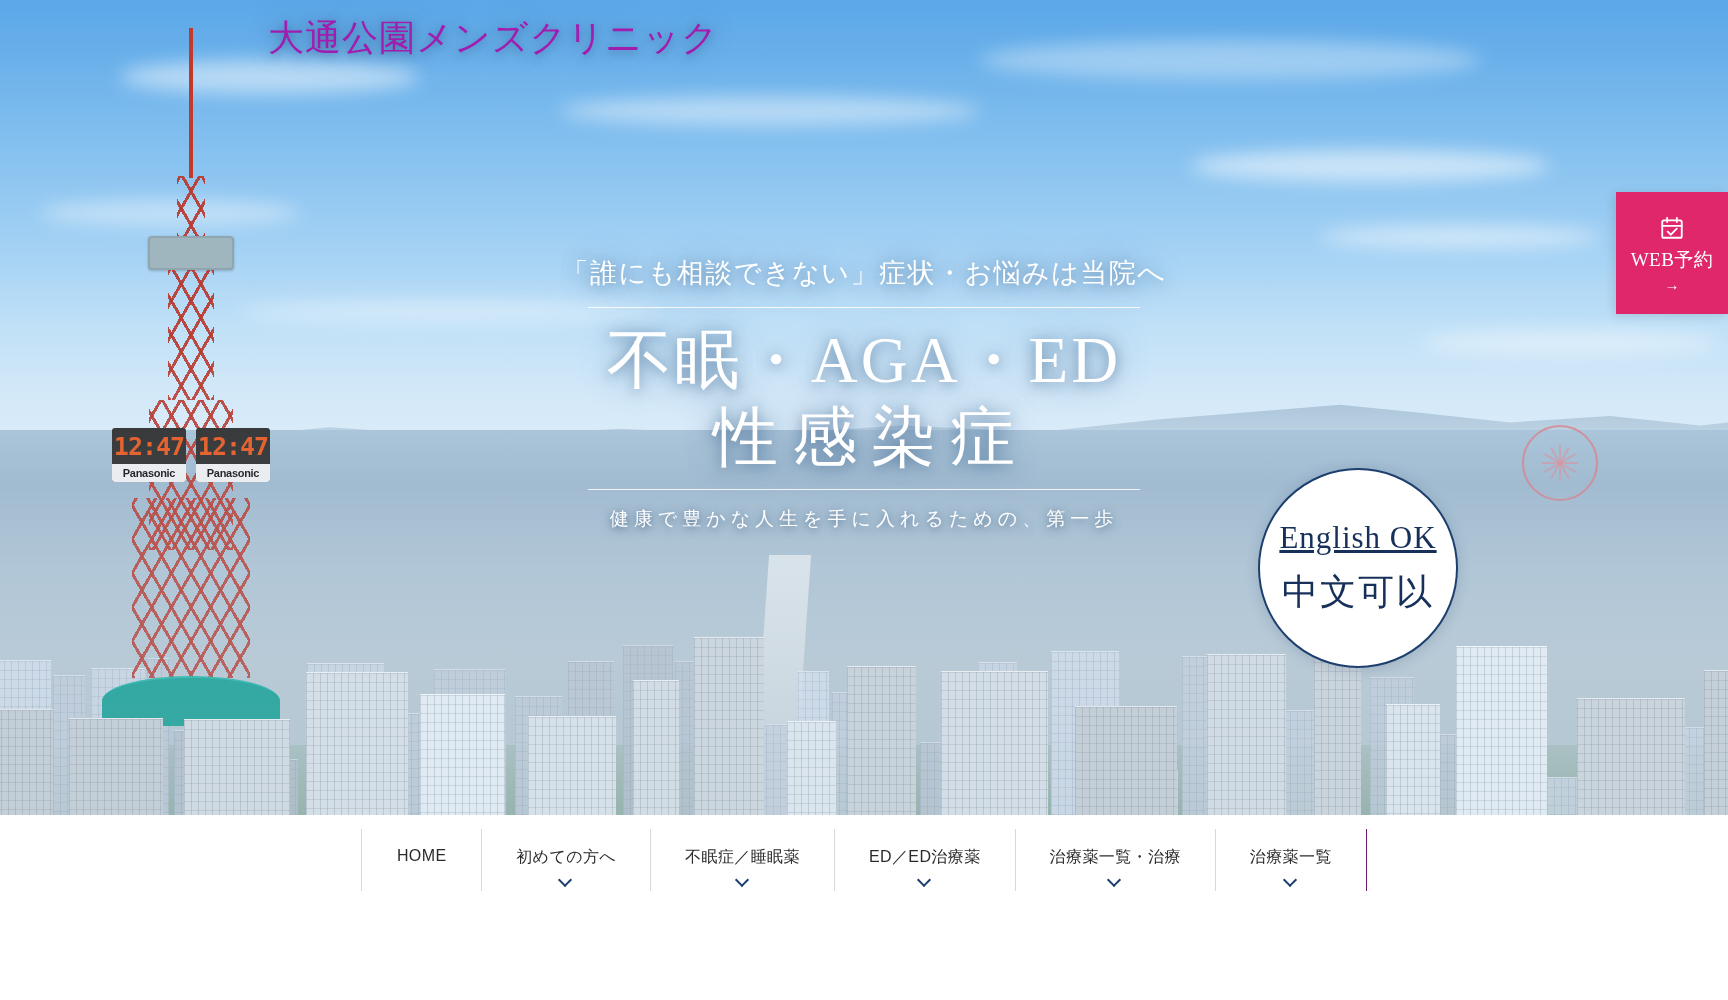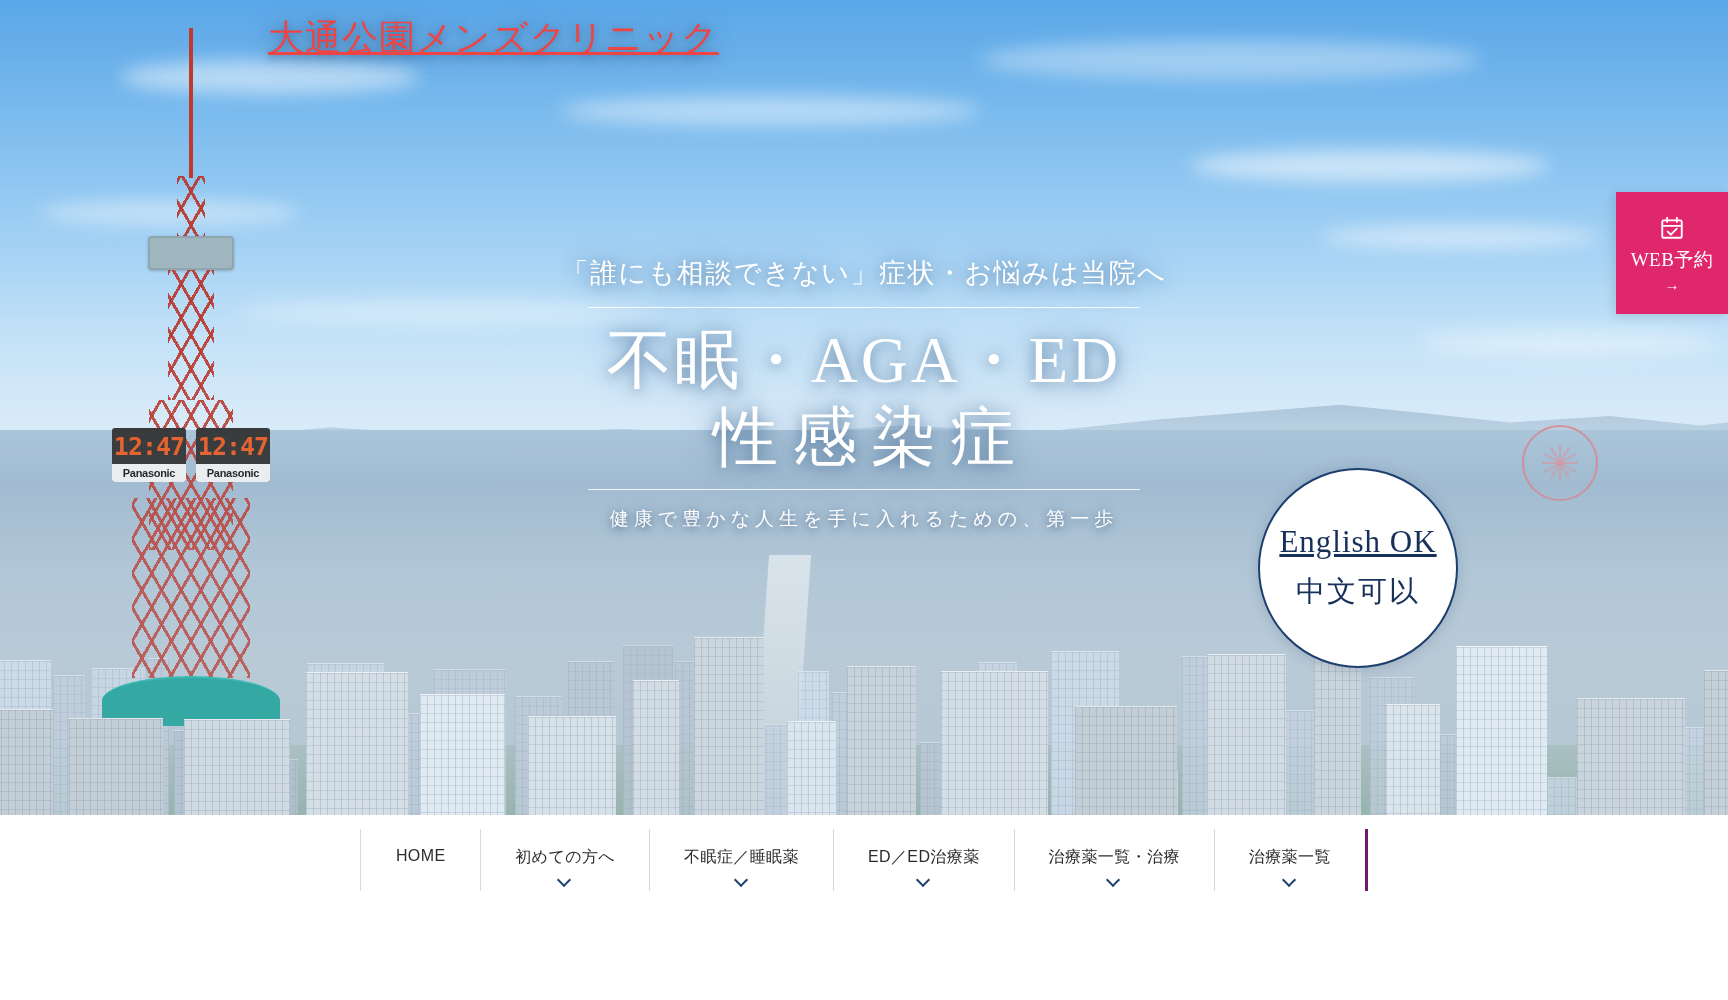--- a/index.html
+++ b/index.html
@@ -118,23 +118,23 @@
   .haze {
     position:absolute; left:0; top:0; width:1728px; height:815px;
     background:linear-gradient(to bottom, rgba(255,255,255,0) 40%, rgba(190,215,235,.18) 70%, rgba(180,205,228,.26) 100%);
     pointer-events:none;
   }
 
   
   .logo {
     position:absolute; left:268px; top:14px;
     font-family:"Liberation Serif", serif;
-    font-size:36px; color:#ef4444; letter-spacing:1px;
+    font-size:36px; color:#a21caf; letter-spacing:1px;
     text-shadow:0 2px 10px rgba(40,70,110,.55), 0 0 28px rgba(60,90,130,.4);
-    white-space:nowrap; z-index:6;text-decoration:underline;
+    white-space:nowrap; z-index:6;
   }
 
   
   .herocopy {
     position:absolute; left:0; top:255px; width:1728px;
     text-align:center; z-index:5; color:#fff;
     text-shadow:0 2px 14px rgba(40,80,125,.6), 0 0 34px rgba(60,100,145,.45);
   }
   .tagline {
     font-family:"Liberation Serif", serif;
@@ -178,36 +178,36 @@
   
   .badge {
     position:absolute; left:1258px; top:468px; width:200px; height:200px;
     border-radius:50%; background:#ffffff; border:2px solid #1d3f6e;
     display:flex; flex-direction:column; align-items:center;
     justify-content:center; z-index:7; color:#16305a;
     font-family:"Liberation Serif", serif;
     box-shadow:0 2px 14px rgba(20,50,90,.18);
   }
   .badge .en { font-size:31px; letter-spacing:1px;text-decoration:underline; }
-  .badge .zh { font-size:29px; letter-spacing:2px; margin-top:12px; }
+  .badge .zh { font-size:36px; letter-spacing:2px; margin-top:12px; }
 
   
   .nav {
     position:absolute; left:0; top:815px; width:1728px; height:90px;
     background:#ffffff; display:flex; align-items:flex-start;
     justify-content:center; z-index:9;
   }
   .navitem {
     position:relative; height:62px; margin-top:14px;
     padding:0 34px; min-width:120px;
     display:flex; flex-direction:column; align-items:center;
     justify-content:flex-start; cursor:pointer;
     border-left:1px solid #d9d9d9;
   }
-  .navitem:last-child { border-right:3px solid #701a75;text-align:center; }
+  .navitem:last-child { border-right:1px solid #701a75;text-align:center; }
   .navitem .nlabel {
     font-size:16px; color:#2b2b2b; white-space:nowrap;
     margin-top:18px; letter-spacing:.4px;
   }
   .navitem .chev {
     margin-top:7px; width:14px; height:9px; position:relative;
   }
   .navitem .chev::before {
     content:""; position:absolute; left:1px; top:0;
     width:8px; height:8px; border-right:2px solid #1d3f6e;

